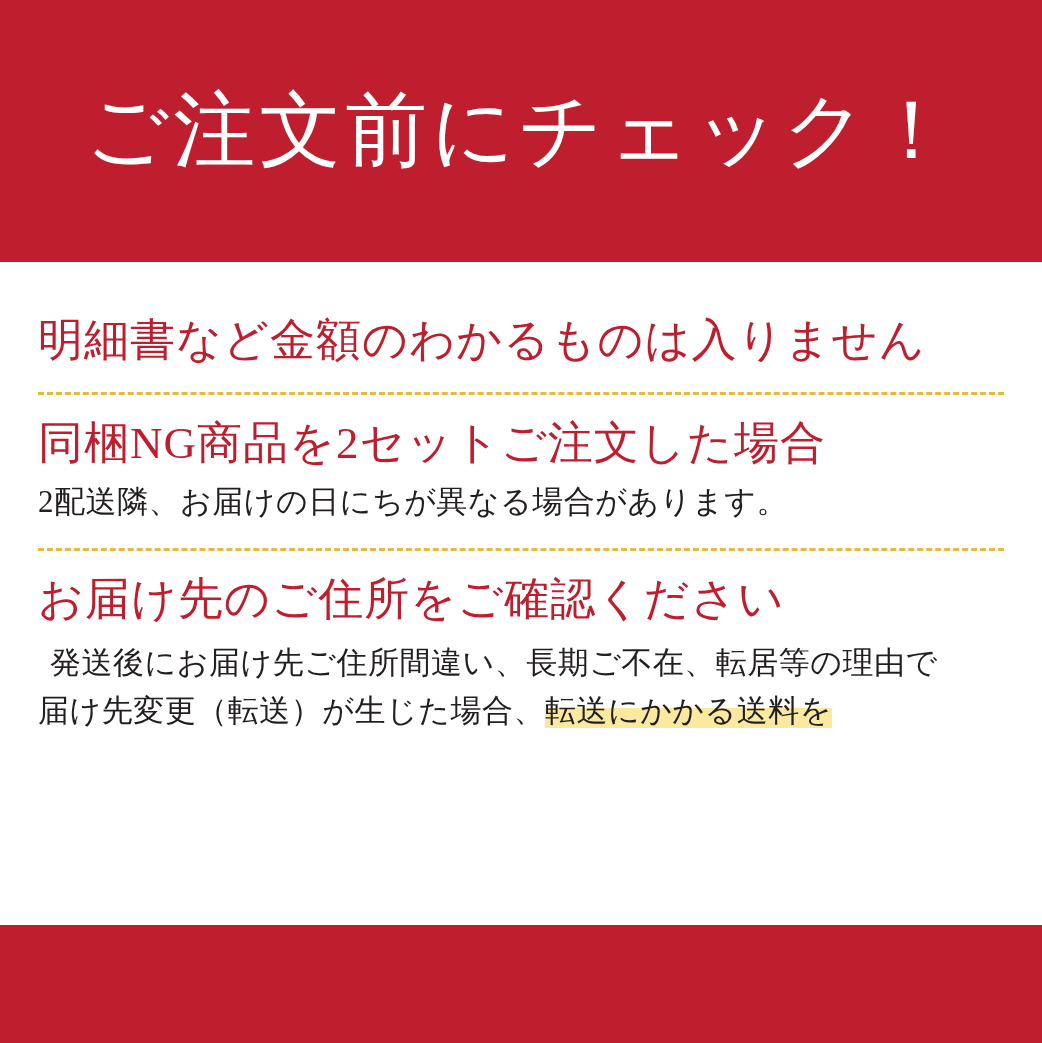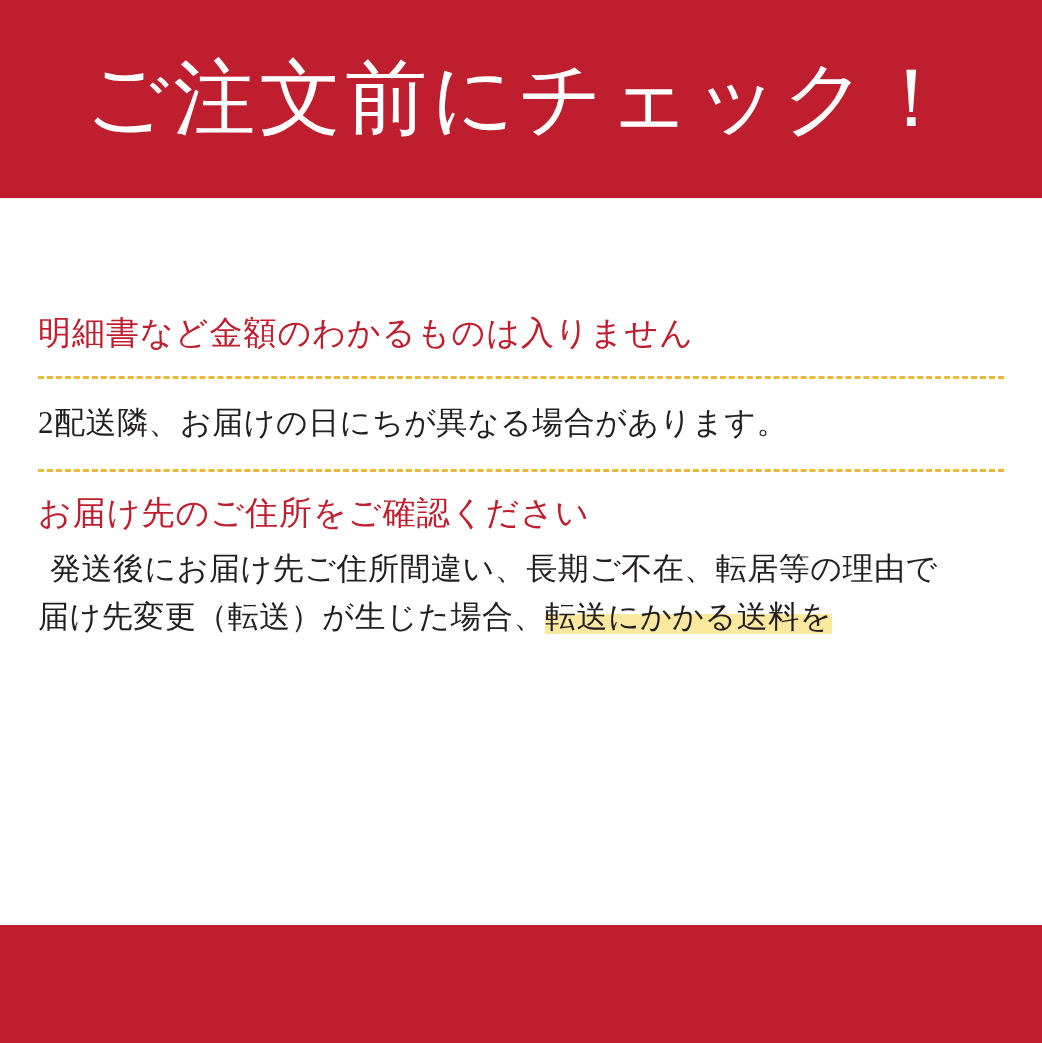--- a/index.html
+++ b/index.html
@@ -19,21 +19,21 @@
     height: 1043px;
     background: #ffffff;
     box-sizing: border-box;
   }
   
   .banner-top {
     position: absolute;
     left: 0;
     top: 0;
     width: 1042px;
-    height: 198px;
+    height: 262px;
     background: #bf1e2e;
     display: flex;
     align-items: center;
     justify-content: center;
   }
   .banner-title {
     color: #ffffff;
     font-size: 82px;
     line-height: 1;
     letter-spacing: 4px;
@@ -58,21 +58,21 @@
     width: 1042px;
     height: 663px;
     padding: 46px 38px 0 38px;
     box-sizing: border-box;
   }
   .section {
     margin-bottom: 0;
   }
   .headline {
     color: #bf1e2e;
-    font-size: 33px;
+    font-size: 45px;
     line-height: 1.28;
     letter-spacing: 1px;
     white-space: nowrap;
     font-family: "Liberation Serif", "DejaVu Serif", serif;
   }
   .body-line {
     color: #231f20;
     font-size: 31px;
     line-height: 1.55;
     letter-spacing: 0.5px;
@@ -104,20 +104,21 @@
 
   <div class="content">
 
     <div class="section sec1">
       <div class="headline">明細書など金額のわかるものは入りません</div>
     </div>
 
     <div class="divider"></div>
 
     <div class="section">
+      <div class="headline">同梱NG商品を2セットご注文した場合</div>
       <div class="body-line sec2-sub">2配送隣、お届けの日にちが異なる場合があります。</div>
     </div>
 
     <div class="divider"></div>
 
     <div class="section">
       <div class="headline sec3-head">お届け先のご住所をご確認ください</div>
       <div class="body-line sec3-body">発送後にお届け先ご住所間違い、長期ご不在、転居等の理由で</div>
       <div class="body-line"><span>届け先変更（転送）が生じた場合、</span><span class="hl">転送にかかる送料を</span></div>
     </div>

